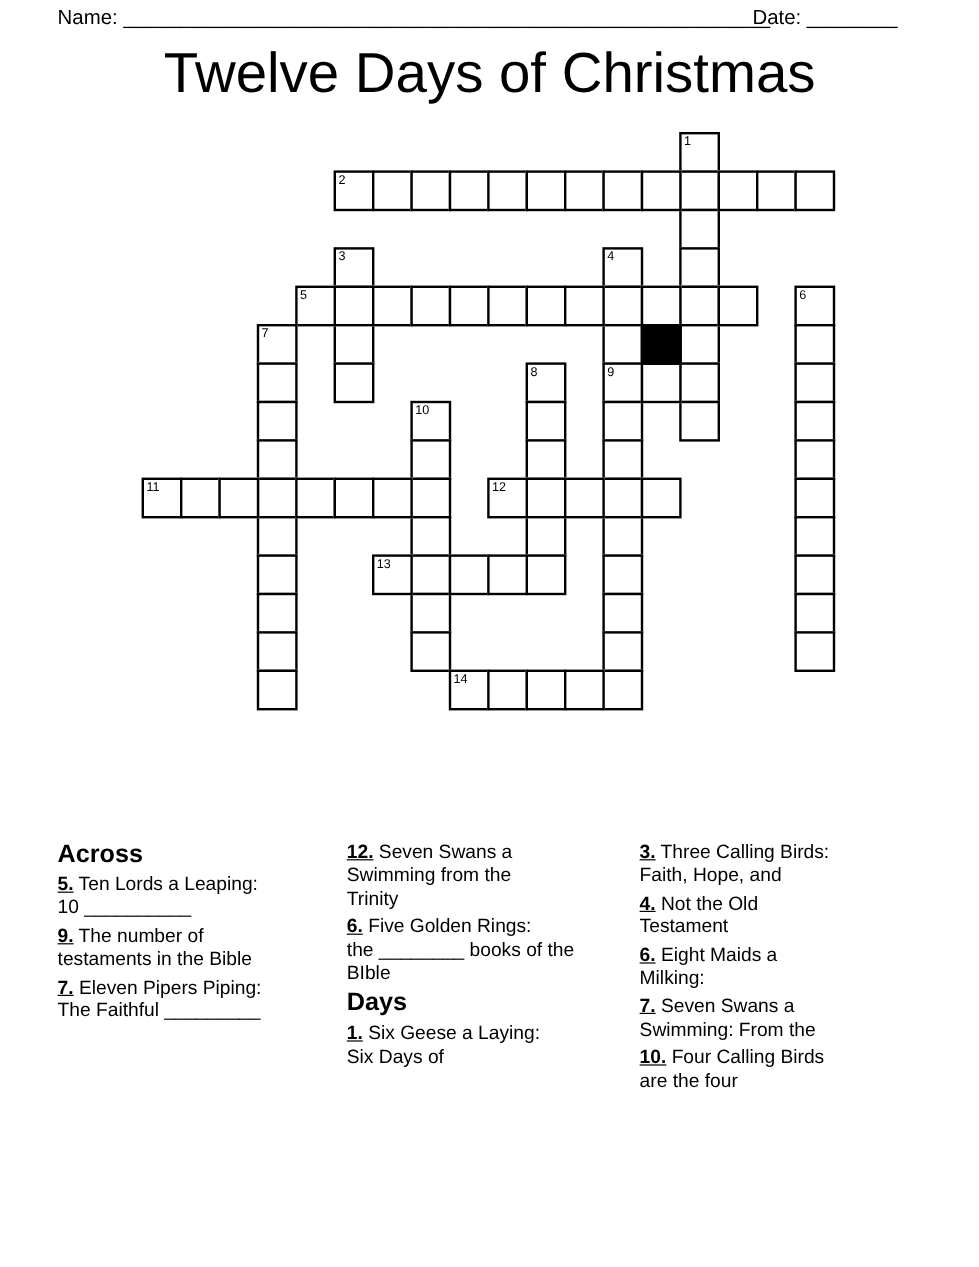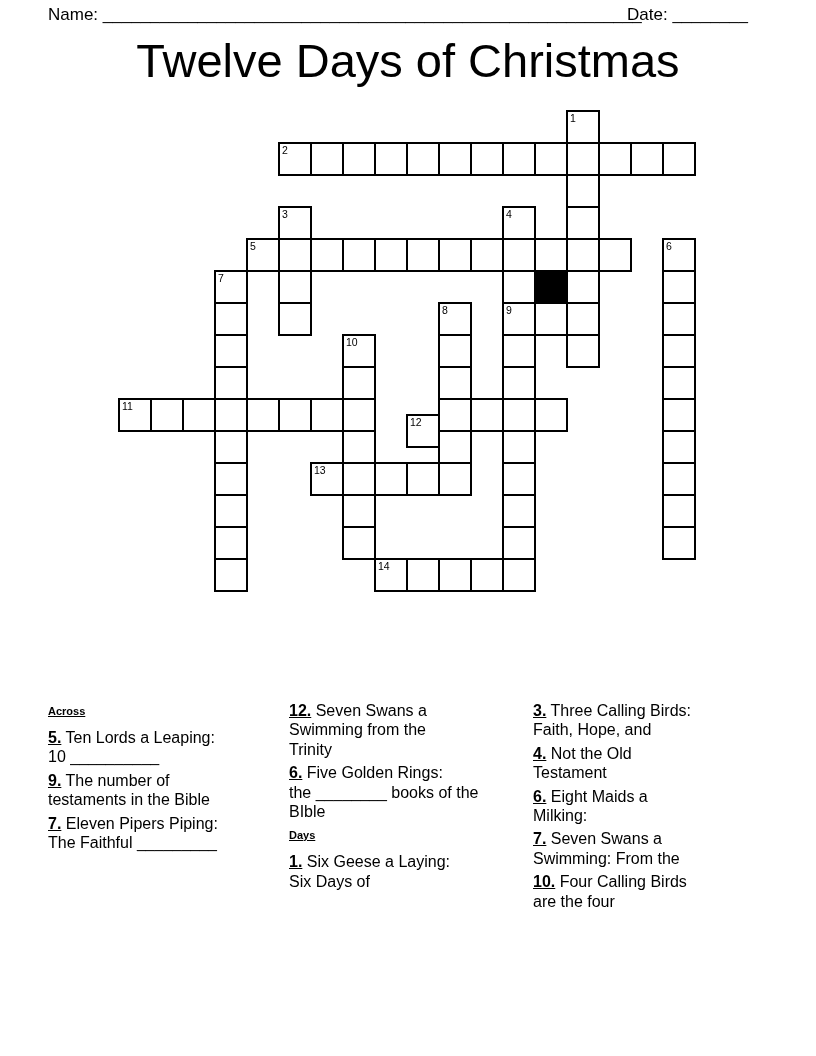--- a/index.html
+++ b/index.html
@@ -24,21 +24,21 @@
     border:2px solid #000;background:#fff;
   }
   .cell.black{background:#000;}
   .cellnum{
     position:absolute;top:0px;left:2px;font-size:10.5px;line-height:12px;
     font-weight:400;color:#000;
   }
   
   .cluecol{position:absolute;top:701px;width:242px;}
   .clue-head{
-    font-size:11px;font-weight:bold;text-decoration:underline;
+    font-size:21px;font-weight:bold;
     margin:0 0 6px 0;line-height:21px;
   }
   .clue{margin:0 0 4px 0;font-size:16px;line-height:19.4px;}
   .clue b{font-weight:bold;text-decoration:underline;}
   .ct{white-space:pre-line;}
 </style>
 </head>
 <body>
 
 <div class="hdr-row">
@@ -151,21 +151,21 @@
     <div class="cell" style="left: 224px; top: 384px;"></div>
     <div class="cell" style="left: 224px; top: 416px;"></div>
     <div class="cell" style="left: 0px; top: 288px;">
       <span class="cellnum">11</span>
     </div>
     <div class="cell" style="left: 32px; top: 288px;"></div>
     <div class="cell" style="left: 64px; top: 288px;"></div>
     <div class="cell" style="left: 128px; top: 288px;"></div>
     <div class="cell" style="left: 160px; top: 288px;"></div>
     <div class="cell" style="left: 192px; top: 288px;"></div>
-    <div class="cell" style="left: 288px; top: 304px;">
+    <div class="cell" style="left: 288px; top: 288px;">
       <span class="cellnum">12</span>
     </div>
     <div class="cell" style="left: 352px; top: 288px;"></div>
     <div class="cell" style="left: 416px; top: 288px;"></div>
     <div class="cell" style="left: 192px; top: 352px;">
       <span class="cellnum">13</span>
     </div>
     <div class="cell" style="left: 256px; top: 352px;"></div>
     <div class="cell" style="left: 288px; top: 352px;"></div>
     <div class="cell" style="left: 256px; top: 448px;">

